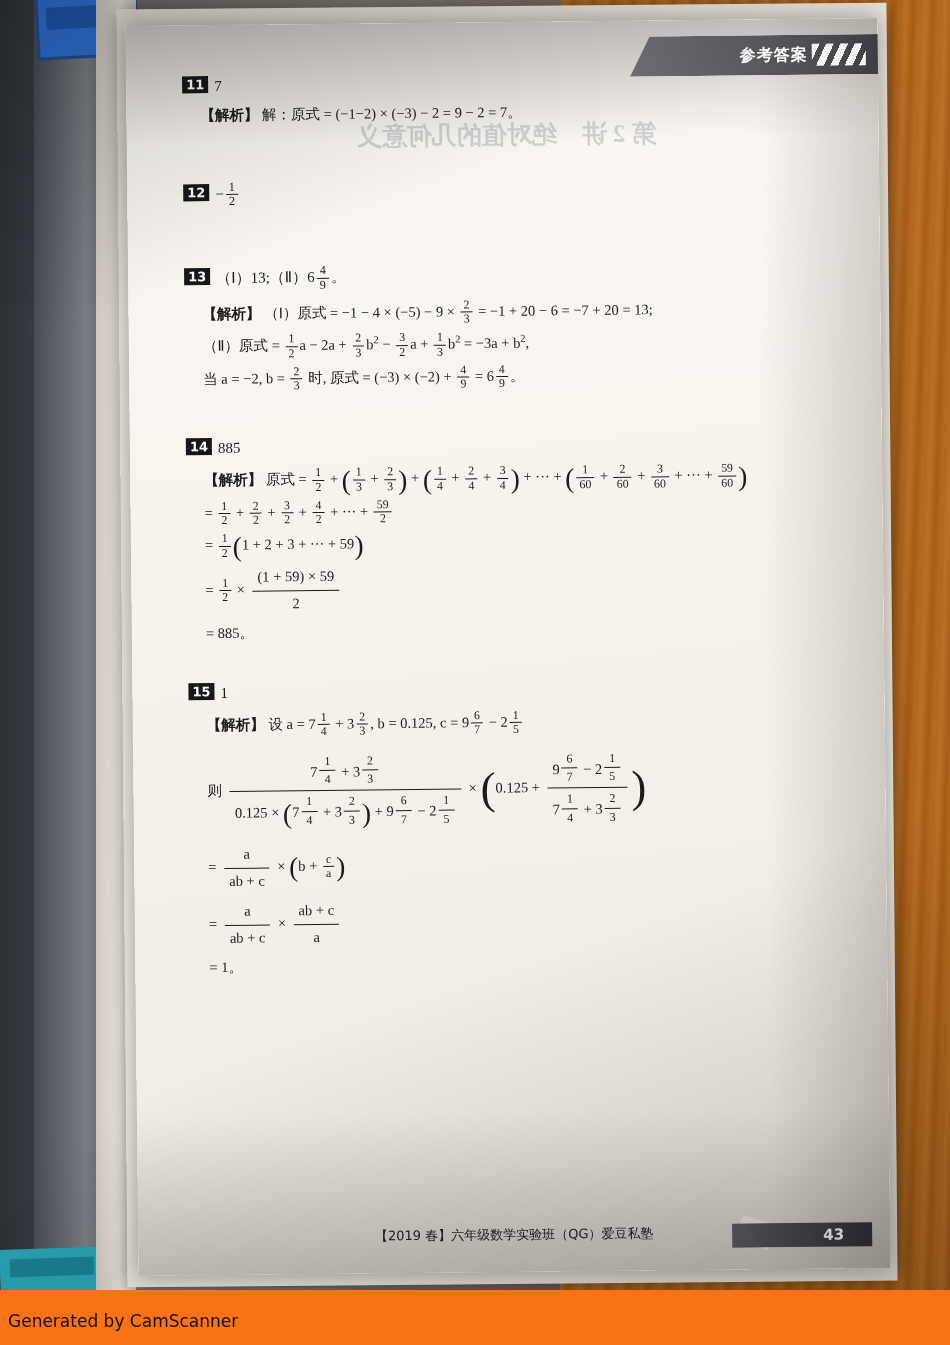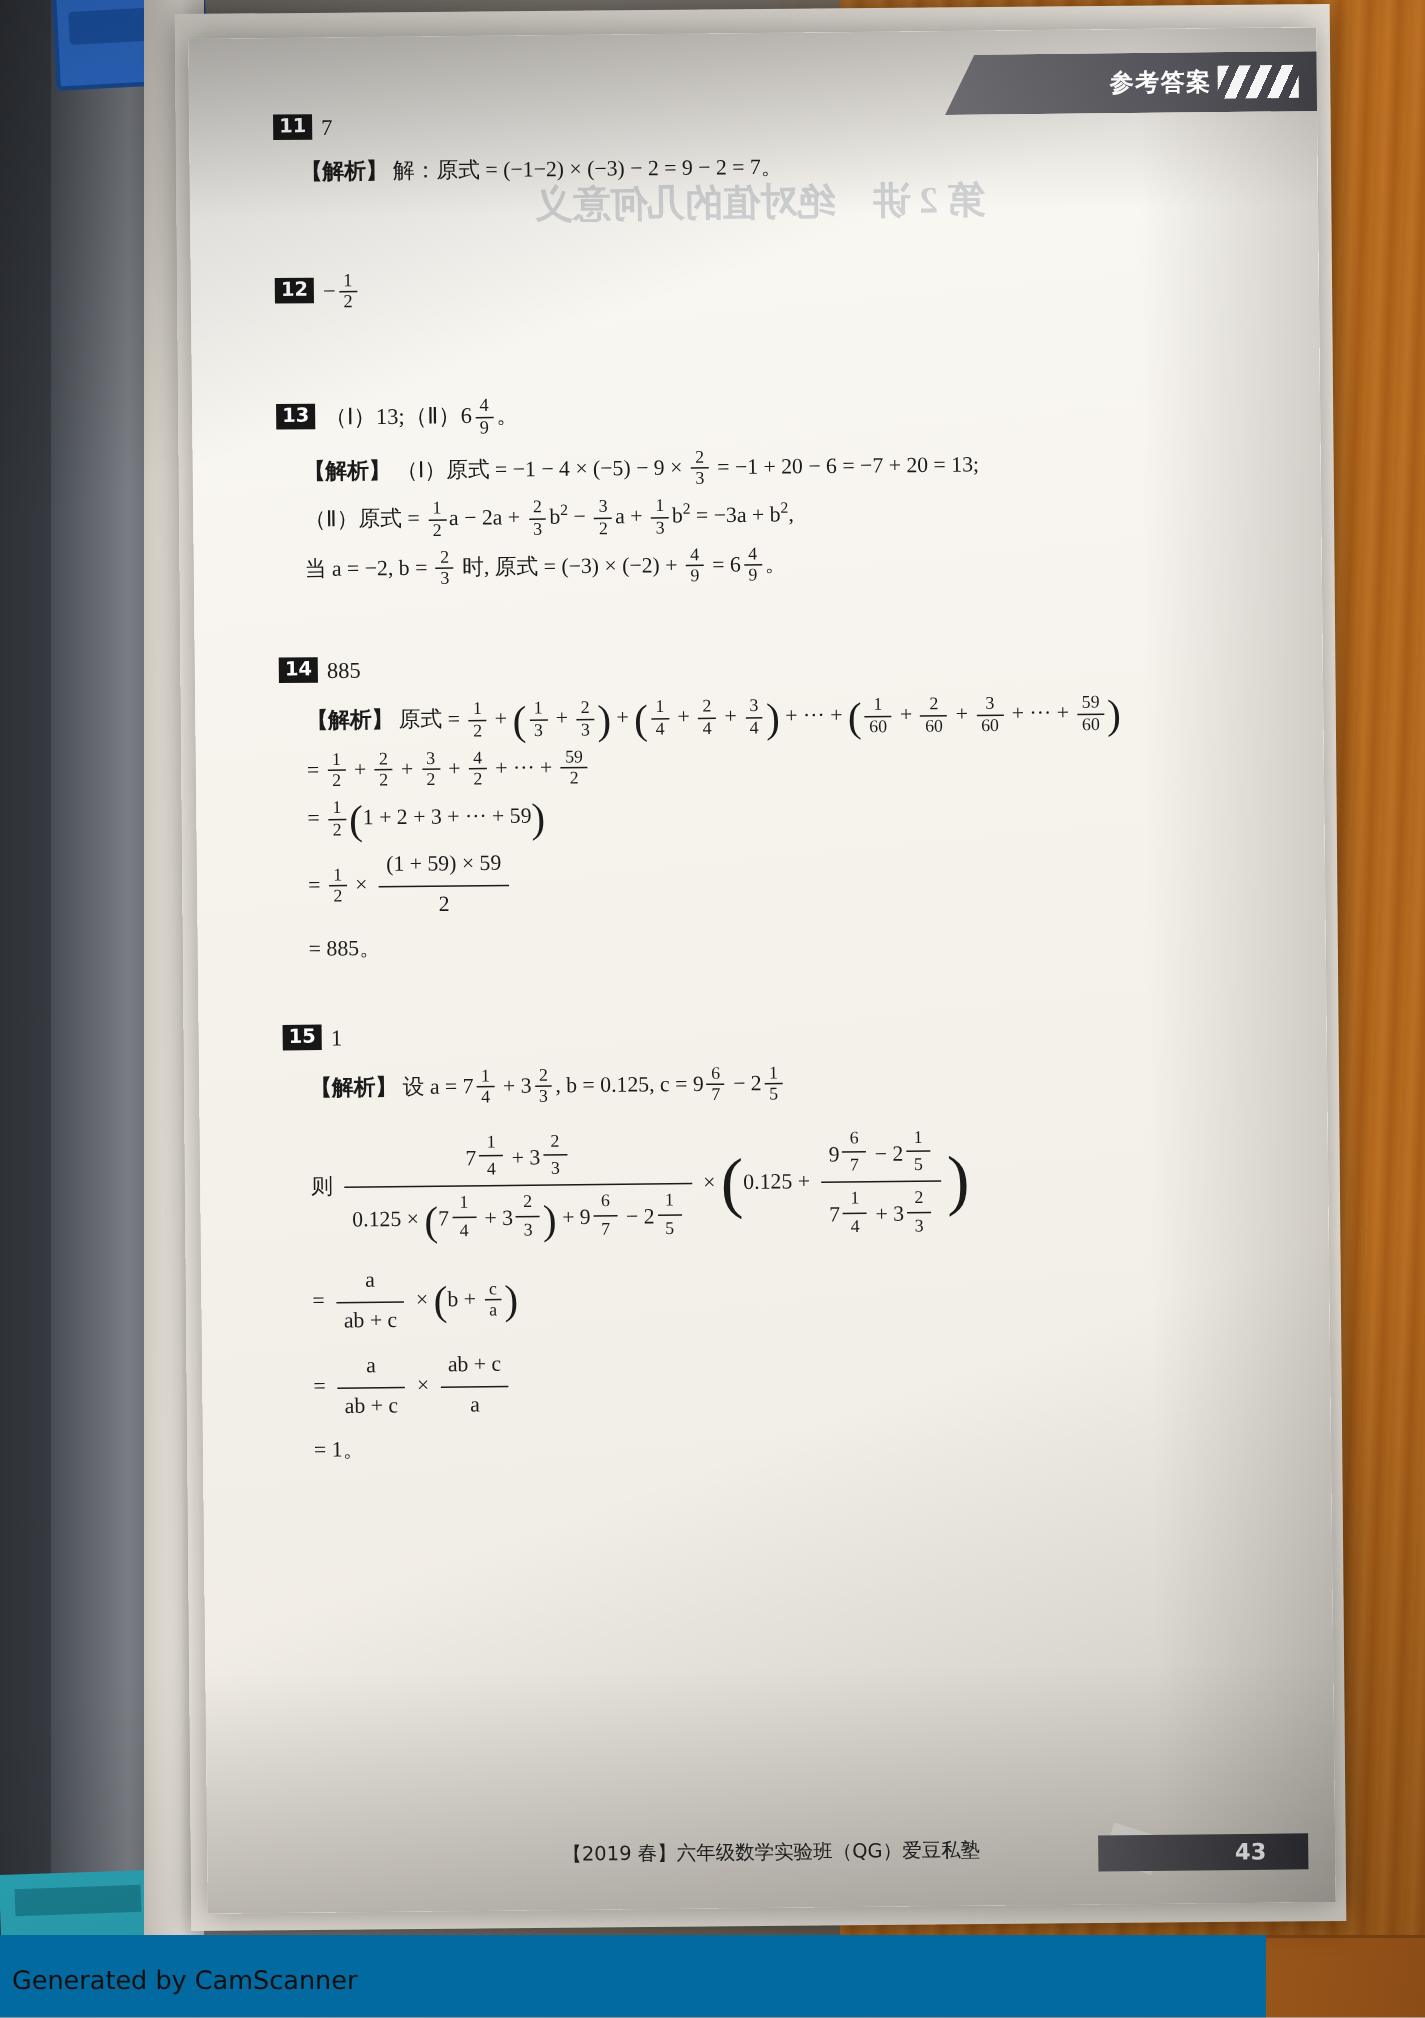--- a/index.html
+++ b/index.html
@@ -163,21 +163,21 @@
   .footer-band{
     position:absolute;right:18px;bottom:22px;width:140px;height:24px;
     background:linear-gradient(90deg,#5b5b60,#2f2f34);
   }
   .footer-page{
     position:absolute;right:46px;bottom:25px;color:#f2f2f2;font-size:15px;font-weight:bold;
     font-family:"DejaVu Sans","Liberation Sans",sans-serif;
   }
   
   .cam-bar{
-    position:absolute;left:0;bottom:0;width:844px;height:55px;background:#0369a1;
+    position:absolute;left:0;bottom:0;width:950px;height:55px;background:#f97316;
   }
   .cam-text{
     position:absolute;left:8px;bottom:14px;color:#111;font-size:17px;
     font-family:"DejaVu Sans","Liberation Sans",sans-serif;
   }
   
   .photo-shade{
     position:absolute;left:0;top:0;width:950px;height:1292px;
     background:linear-gradient(160deg,rgba(0,0,0,.22) 0%,rgba(0,0,0,0) 22%,rgba(0,0,0,0) 70%,rgba(0,0,0,.20) 100%);
     pointer-events:none;

